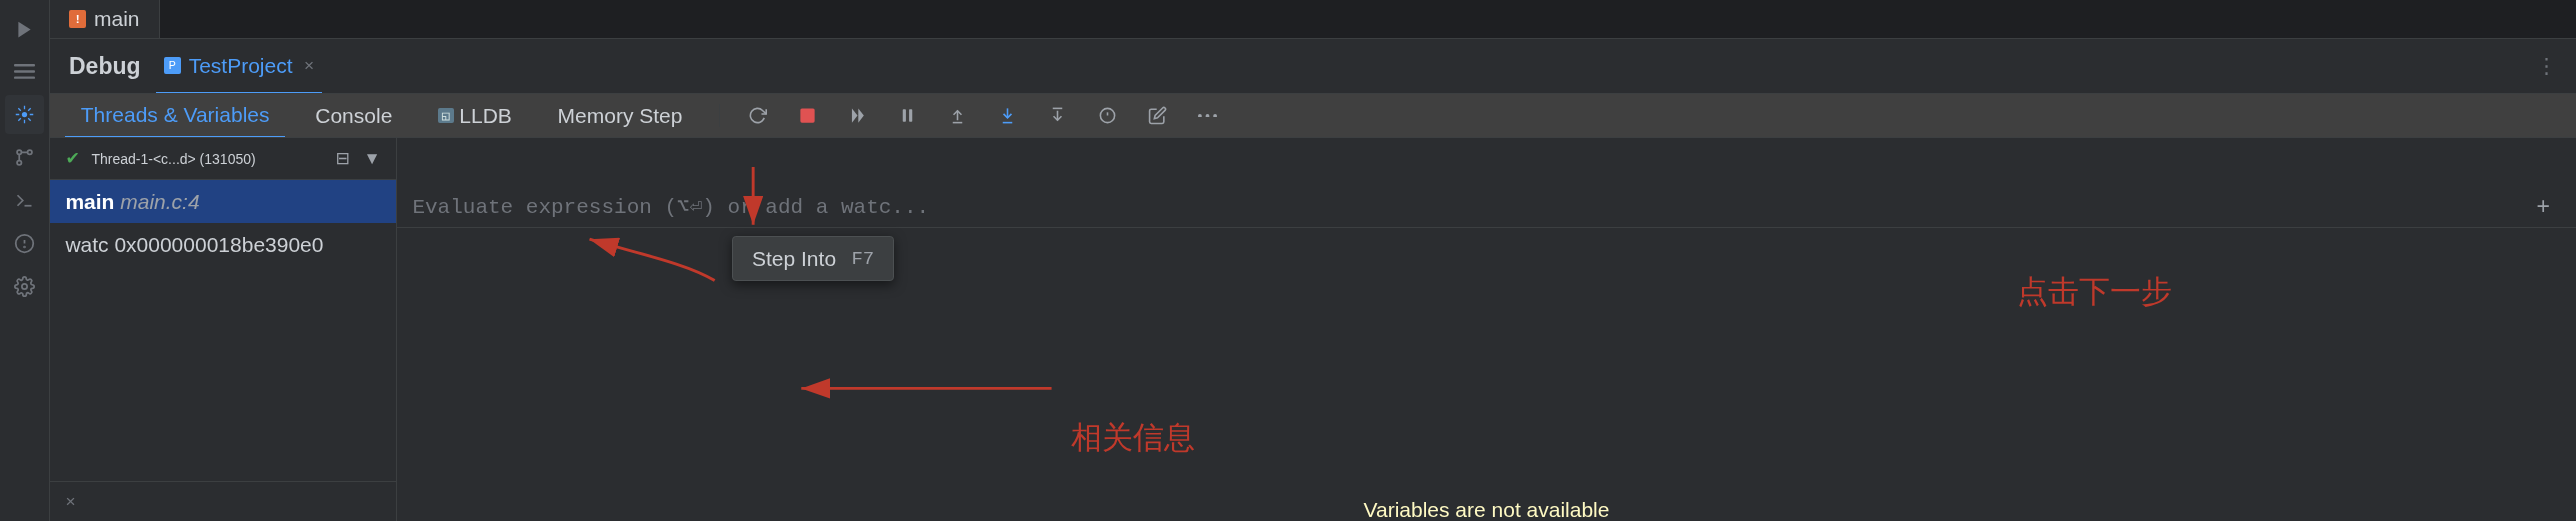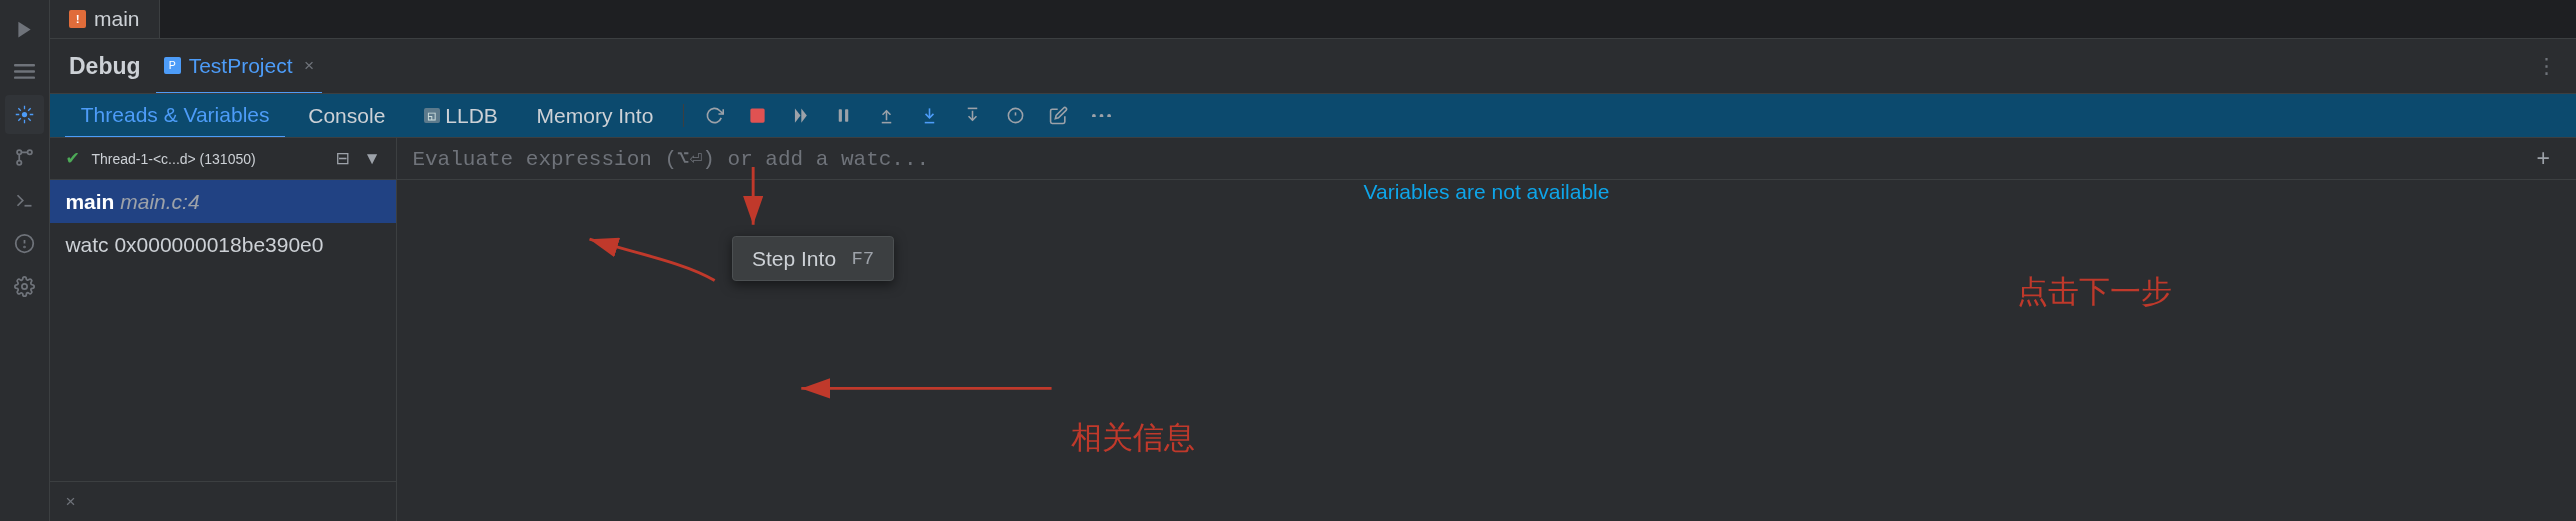--- a/index.html
+++ b/index.html
@@ -129,25 +129,25 @@
     .spacer { flex: 1; }
     .more-btn {
       color: #6f737a;
       font-size: 21px;
       cursor: pointer;
     }
 
     
     .debug-toolbar {
       height: 44px;
-      background: #0c4a6e;
+      background: #404040;
       display: flex;
       align-items: center;
       padding: 0 15.4px;
-      gap: 8px;
+      gap: 15px;
       border-bottom: 1px solid #3c3f41;
     }
     .toolbar-tab {
       padding: 5.8px 15.4px;
       font-size: 21px;
       color: #cdd1d6;
       cursor: pointer;
       height: 100%;
       display: flex;
       align-items: center;
@@ -246,20 +246,21 @@
       flex-direction: column;
       position: relative;
     }
     .watch-bar {
       height: 42px;
       display: flex;
       align-items: center;
       padding: 0 15.4px;
       border-bottom: 1px solid #3c3f41;
       gap: 20px;
+      margin-top: 48px;
     }
     .watch-placeholder {
       color: #6f737a;
       font-size: 21px;
       font-family: 'Courier New', monospace;
       flex: 1;
     }
     .watch-add-btn {
       width: 35px;
       height: 35px;
@@ -267,23 +268,23 @@
       align-items: center;
       justify-content: center;
       color: #9da2a9;
       font-size: 23px;
       cursor: pointer;
     }
 
     .variables-content {
       flex: 1;
       display: flex;
-      align-items: flex-start;
+      align-items: flex-end;
       justify-content: center;
-      color: #0ea5e9;
+      color: #fef9c3;
       font-size: 21px;
     }
 
     
     .tooltip {
       position: absolute;
       top: 98px;
       left: 335px;
       background: #3c3f41;
       border: 1px solid #4c5052;
@@ -405,21 +406,21 @@
       <span>Threads &amp; Variables</span>
     </div>
     <div class="toolbar-tab">
       <span>Console</span>
     </div>
     <div class="toolbar-tab" style="display:flex;align-items:center;gap:5.8px;">
       <span style="width:15.4px;height:15.4px;background:#5c7a8c;border-radius:1.9px;font-size:9.6px;display:flex;align-items:center;justify-content:center;color:#cdd;font-weight:bold;">◱</span>
       <span>LLDB</span>
     </div>
     <div class="toolbar-tab">
-      <span>Memory Into</span>
+      <span>Memory Step</span>
     </div>
     <div class="toolbar-sep"></div>
 
     <div class="toolbar-btn">
       <svg width="19" height="19" viewBox="0 0 24 24" fill="none" stroke="currentColor" stroke-width="2">
         <polyline points="23 4 23 10 17 10"></polyline>
         <path d="M20.49 15a9 9 0 1 1-2.12-9.36L23 10"></path>
       </svg>
     </div>
     <div class="toolbar-btn" style="color:#e05252;">

